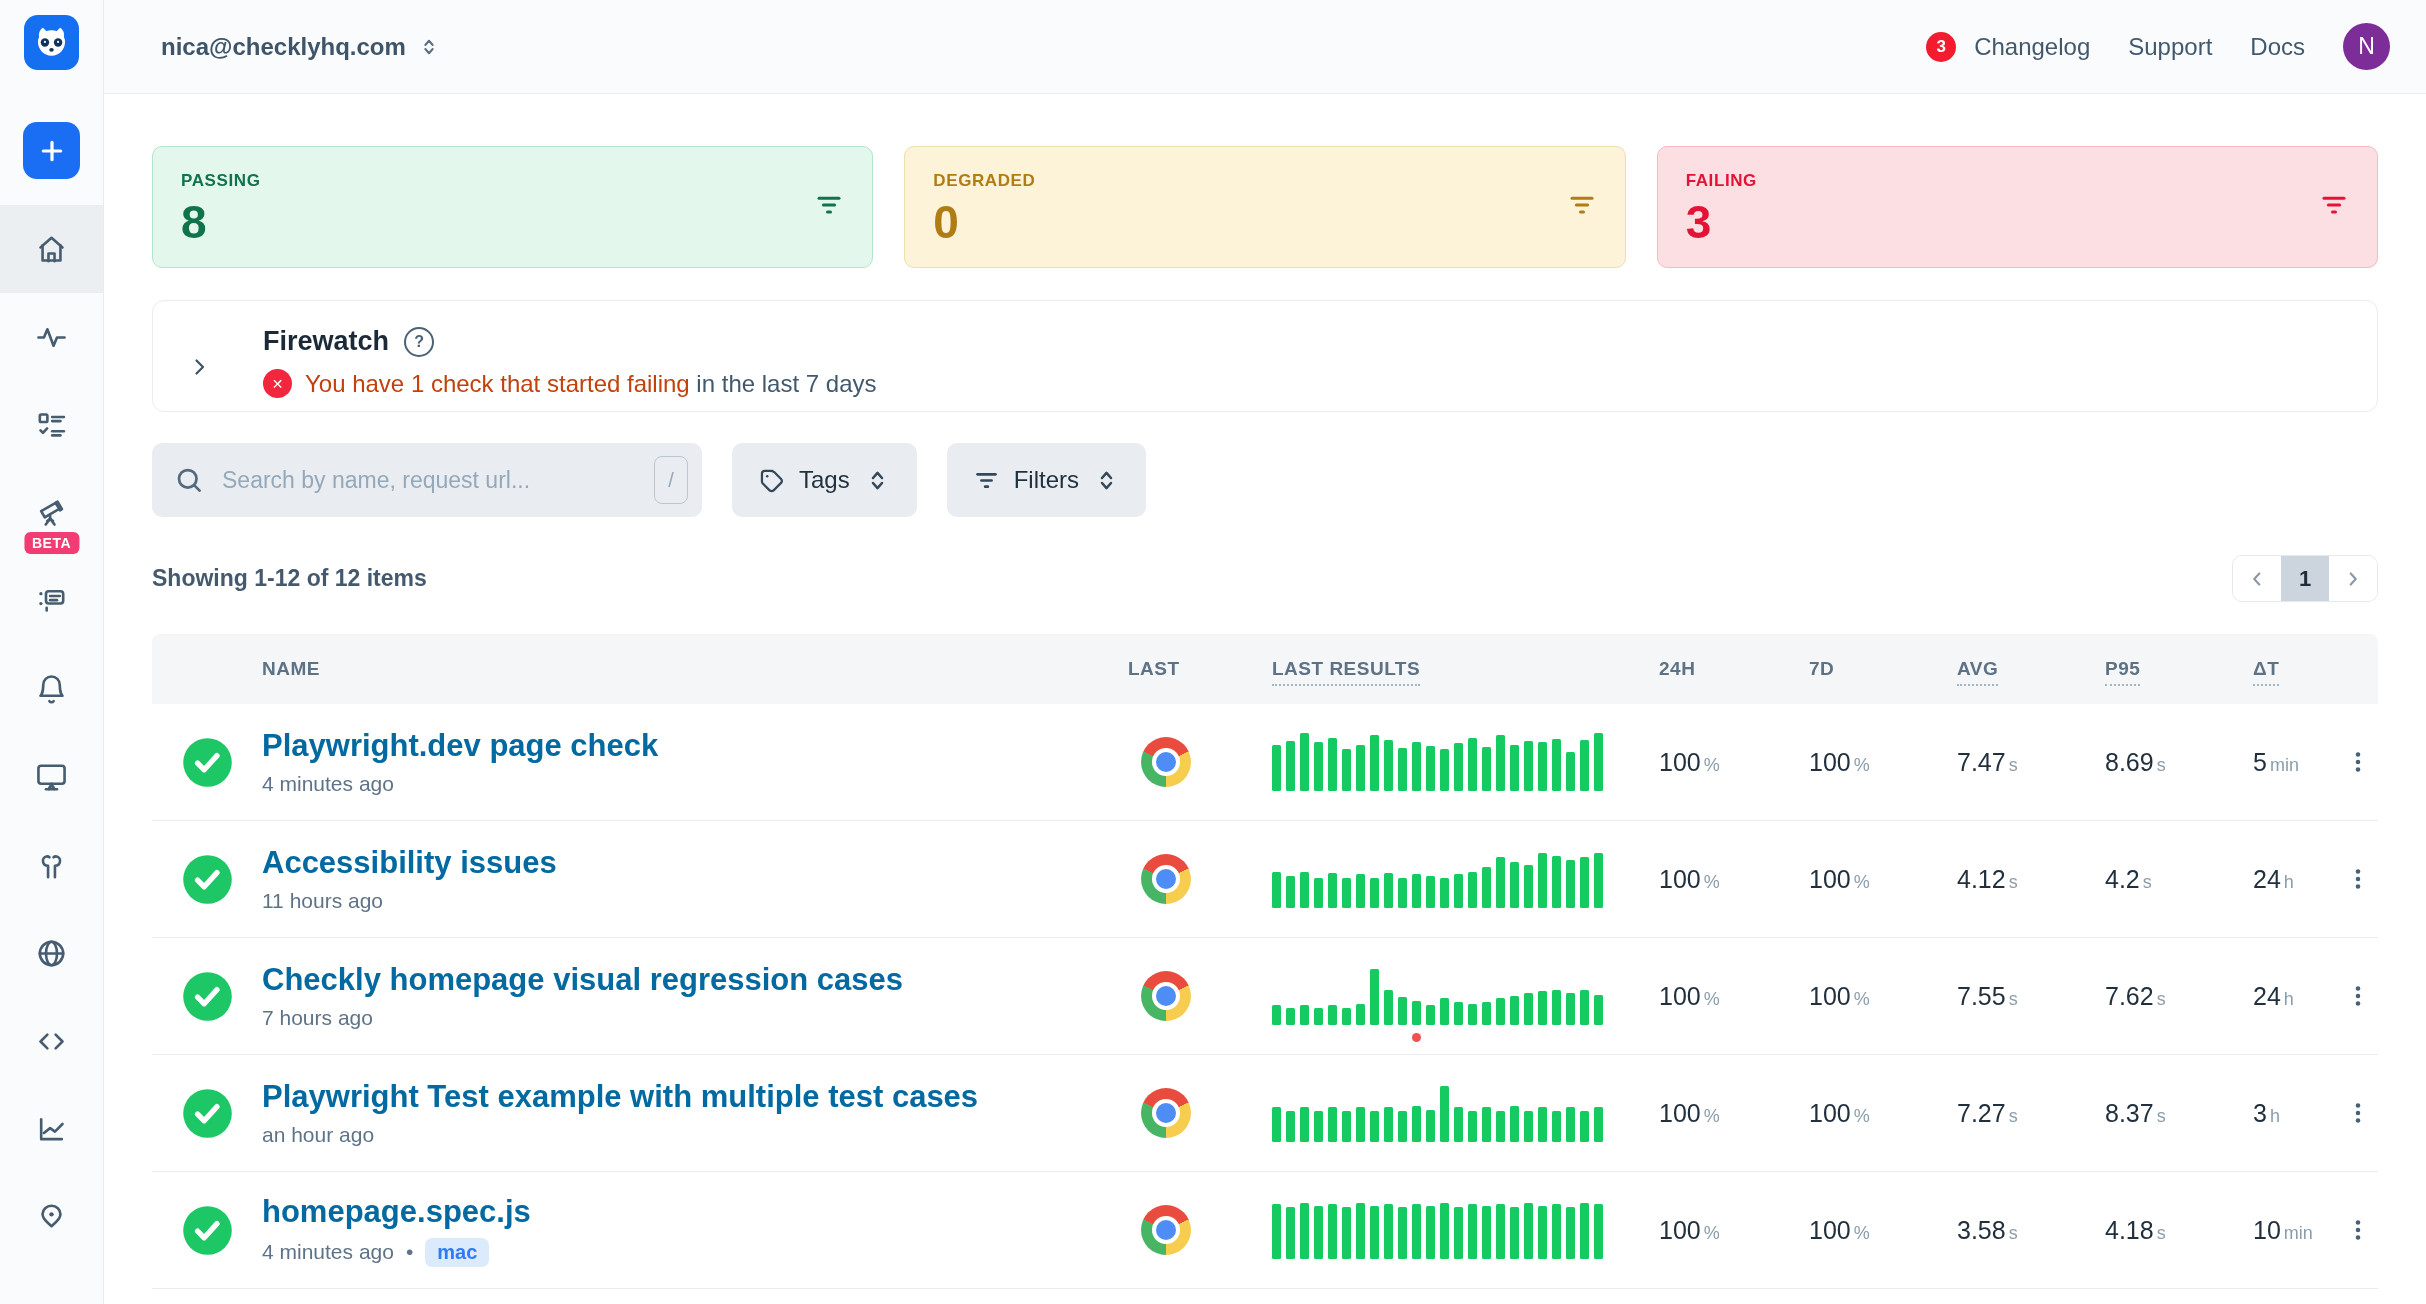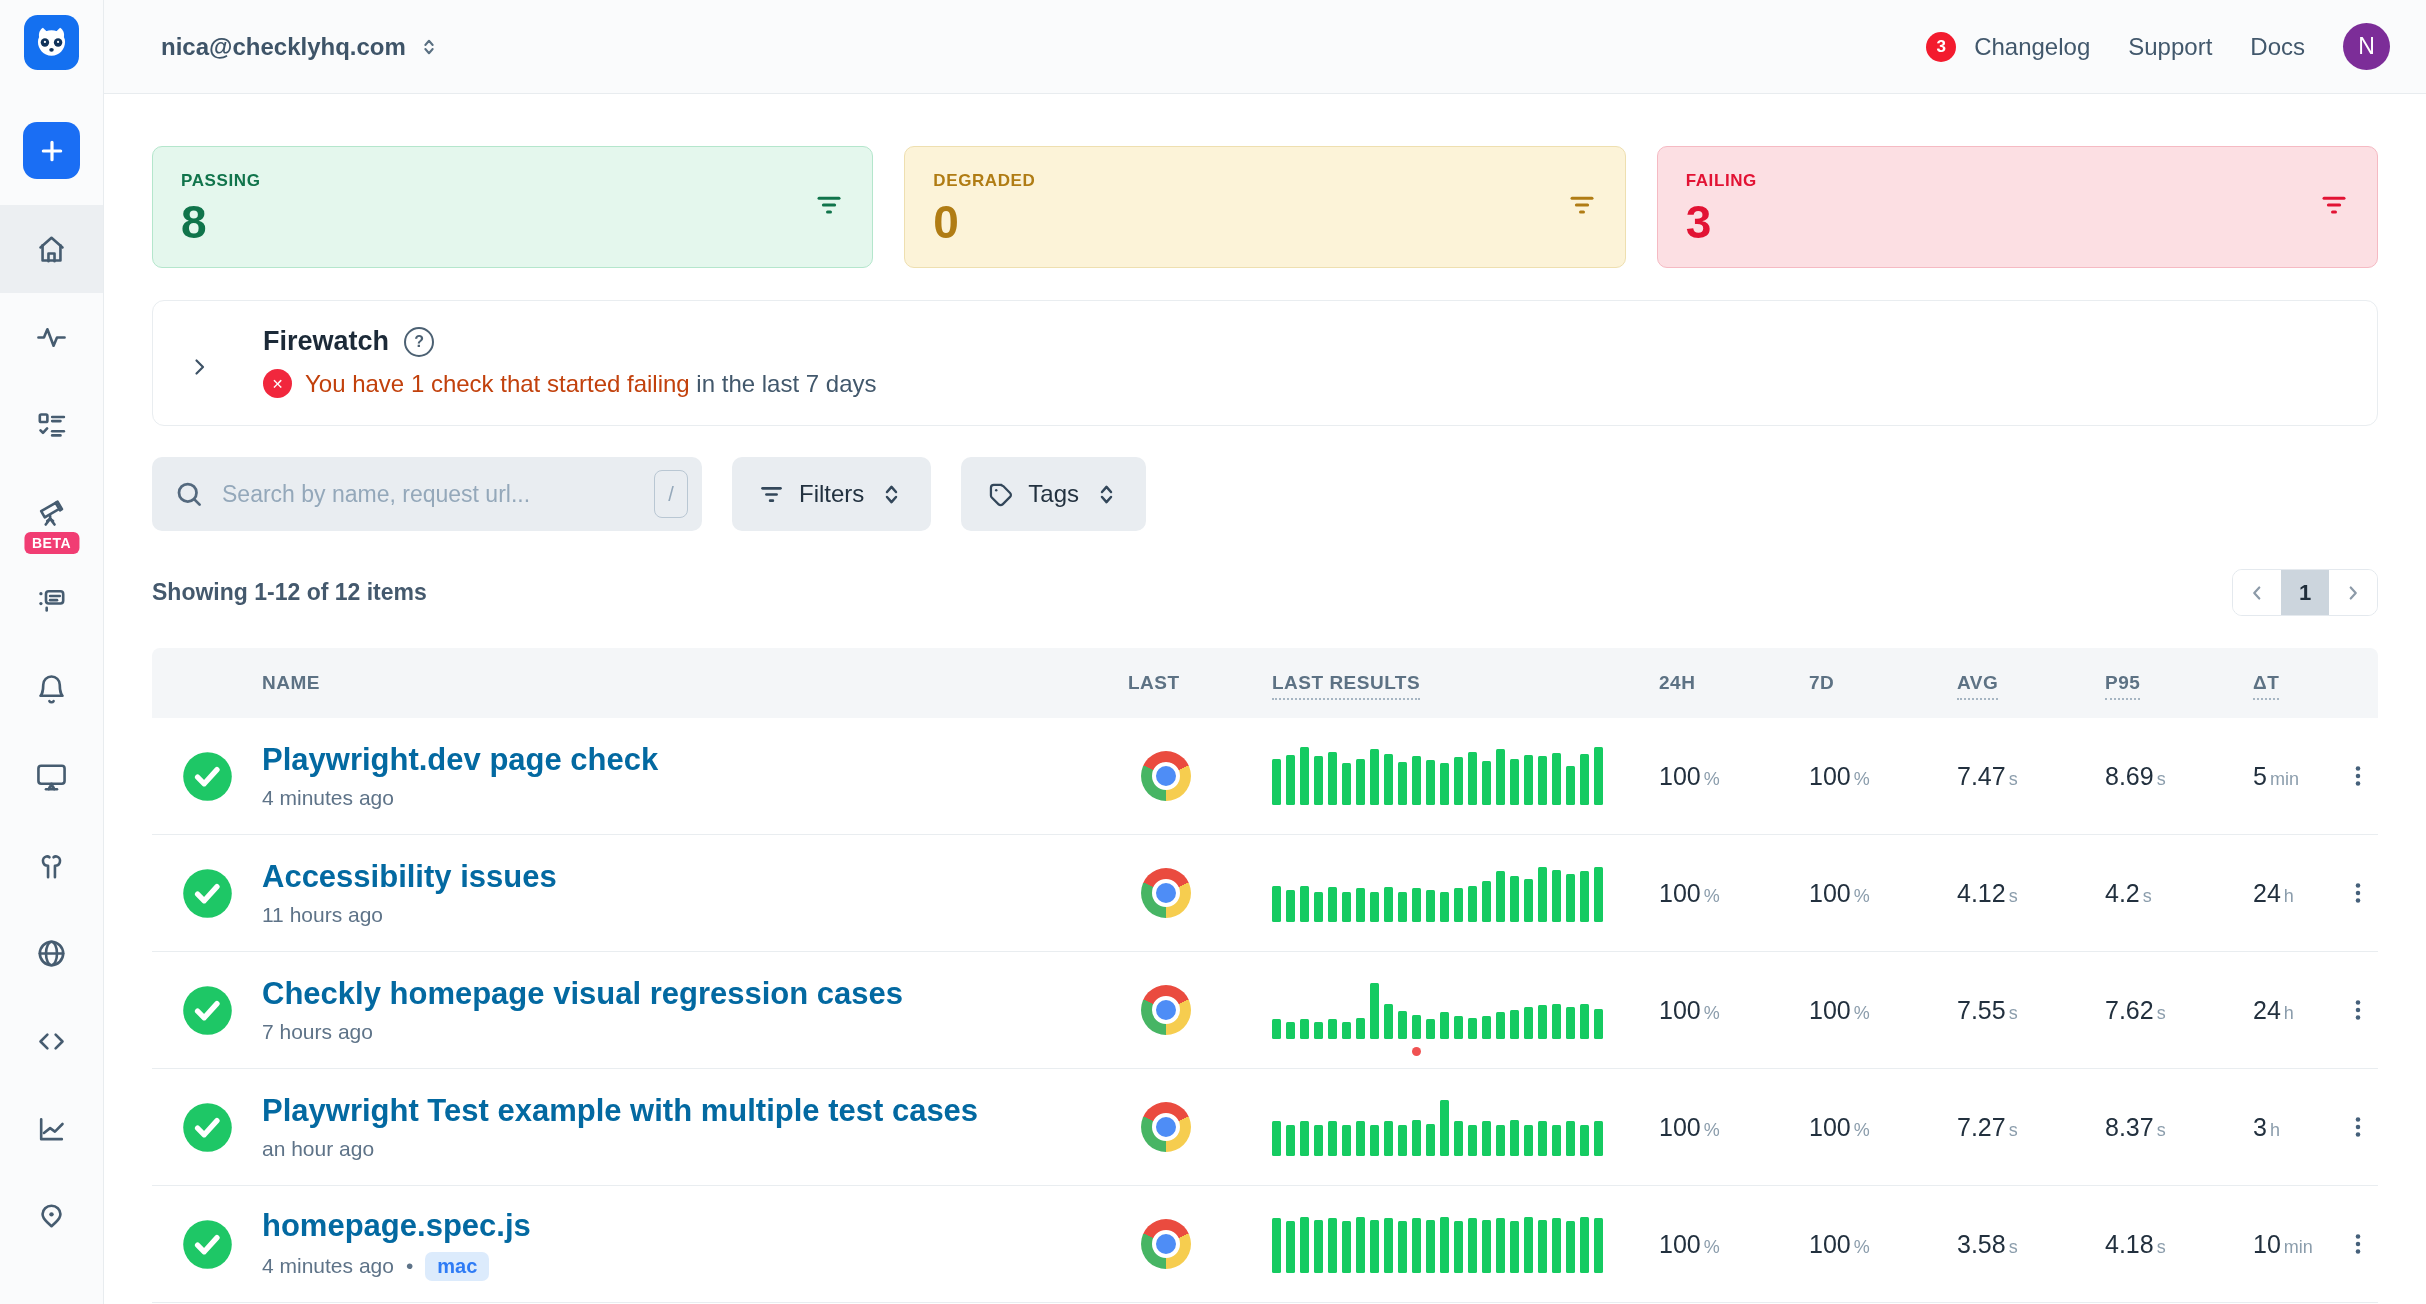--- a/index.html
+++ b/index.html
@@ -31,21 +31,21 @@
   
   .main { position:absolute; left:104px; top:94px; right:0; bottom:0; background:#fff; padding:52px 48px 0; }
 
   .cards { display:flex; gap:31px; }
   .card { flex:1; height:122px; border:1px solid; border-radius:10px; position:relative; padding:24px 28px; cursor:pointer; }
   .card-label { font-size:17px; font-weight:bold; letter-spacing:.6px; }
   .card-value { font-size:46px; font-weight:bold; margin-top:8px; line-height:1; }
   .card-filter { position:absolute; right:28px; top:50%; transform:translateY(-50%); cursor:pointer; }
   .card-filter svg { width:30px; height:30px; }
 
-  .firewatch { margin-top:32px; border:1px solid #e9edf0; border-radius:12px; height:126px; padding:25px 0 0 110px; position:relative; }
+  .firewatch { margin-top:32px; border:1px solid #e9edf0; border-radius:12px; height:112px; padding:25px 0 0 110px; position:relative; }
   .fw-chevron { position:absolute; left:34px; top:54px; color:#3d5266; cursor:pointer; }
   .fw-chevron svg { width:24px; height:24px; }
   .fw-title-row { display:flex; align-items:center; gap:15px; }
   .fw-title { font-size:27px; font-weight:bold; color:#1c2a38; }
   .q-icon { width:30px; height:30px; border-radius:50%; border:2.5px solid #4c6173; color:#4c6173; font-size:16px; font-weight:bold; display:flex; align-items:center; justify-content:center; cursor:pointer; }
   .fw-msg-row { display:flex; align-items:center; gap:13px; margin-top:12px; font-size:24px; color:#42586c; }
   .err-icon { width:29px; height:29px; border-radius:50%; background:#f1273d; color:#fff; font-size:14px; font-weight:bold; display:flex; align-items:center; justify-content:center; flex:none; }
   .fw-red { color:#c2410c; }
 
   .toolbar { margin-top:31px; display:flex; gap:30px; }
@@ -316,42 +316,42 @@
           <svg viewBox="0 0 24 24" fill="none" stroke="#54697e" stroke-width="2.2" stroke-linecap="round">
               <circle cx="11" cy="11" r="7"></circle>
               <path d="m16.3 16.3 4.2 4.2"></path>
             </svg>
         </span>
         <input placeholder="Search by name, request url..." style="">
         <span class="slash">/</span>
       </div>
       <button class="tbtn">
         <span class="bicon">
+          <svg viewBox="0 0 24 24" fill="none" stroke="currentColor" stroke-width="2" stroke-linejoin="round">
+              <path d="M12.9 3.5H6a2.5 2.5 0 0 0-2.5 2.5v6.9c0 .66.26 1.3.73 1.77l6.1 6.1a2.5 2.5 0 0 0 3.54 0l6.63-6.63a2.5 2.5 0 0 0 0-3.54l-6.1-6.1a2.5 2.5 0 0 0-1.47-.5z"></path>
+              <circle cx="8.2" cy="8.2" r="1.1" fill="currentColor" stroke="none"></circle>
+            </svg>
+        </span>
+        <span>Tags</span>
+        <span class="bicon">
+          <svg viewBox="0 0 24 24" fill="none" stroke="currentColor" stroke-width="2.2" stroke-linecap="round" stroke-linejoin="round">
+              <path d="m8 9.8 4-4.6 4 4.6"></path>
+              <path d="m8 14.2 4 4.6 4-4.6"></path>
+            </svg>
+        </span>
+      </button>
+      <button class="tbtn">
+        <span class="bicon">
           <svg viewBox="0 0 24 24" fill="none" stroke="currentColor" stroke-width="2.4" stroke-linecap="round">
               <path d="M4 6.5h16"></path>
               <path d="M7.5 12h9"></path>
               <path d="M10.8 17.5h2.4"></path>
             </svg>
         </span>
         <span>Filters</span>
-        <span class="bicon">
-          <svg viewBox="0 0 24 24" fill="none" stroke="currentColor" stroke-width="2.2" stroke-linecap="round" stroke-linejoin="round">
-              <path d="m8 9.8 4-4.6 4 4.6"></path>
-              <path d="m8 14.2 4 4.6 4-4.6"></path>
-            </svg>
-        </span>
-      </button>
-      <button class="tbtn">
-        <span class="bicon">
-          <svg viewBox="0 0 24 24" fill="none" stroke="currentColor" stroke-width="2" stroke-linejoin="round">
-              <path d="M12.9 3.5H6a2.5 2.5 0 0 0-2.5 2.5v6.9c0 .66.26 1.3.73 1.77l6.1 6.1a2.5 2.5 0 0 0 3.54 0l6.63-6.63a2.5 2.5 0 0 0 0-3.54l-6.1-6.1a2.5 2.5 0 0 0-1.47-.5z"></path>
-              <circle cx="8.2" cy="8.2" r="1.1" fill="currentColor" stroke="none"></circle>
-            </svg>
-        </span>
-        <span>Tags</span>
         <span class="bicon">
           <svg viewBox="0 0 24 24" fill="none" stroke="currentColor" stroke-width="2.2" stroke-linecap="round" stroke-linejoin="round">
               <path d="m8 9.8 4-4.6 4 4.6"></path>
               <path d="m8 14.2 4 4.6 4-4.6"></path>
             </svg>
         </span>
       </button>
     </section>
 
     <section class="meta-row">

